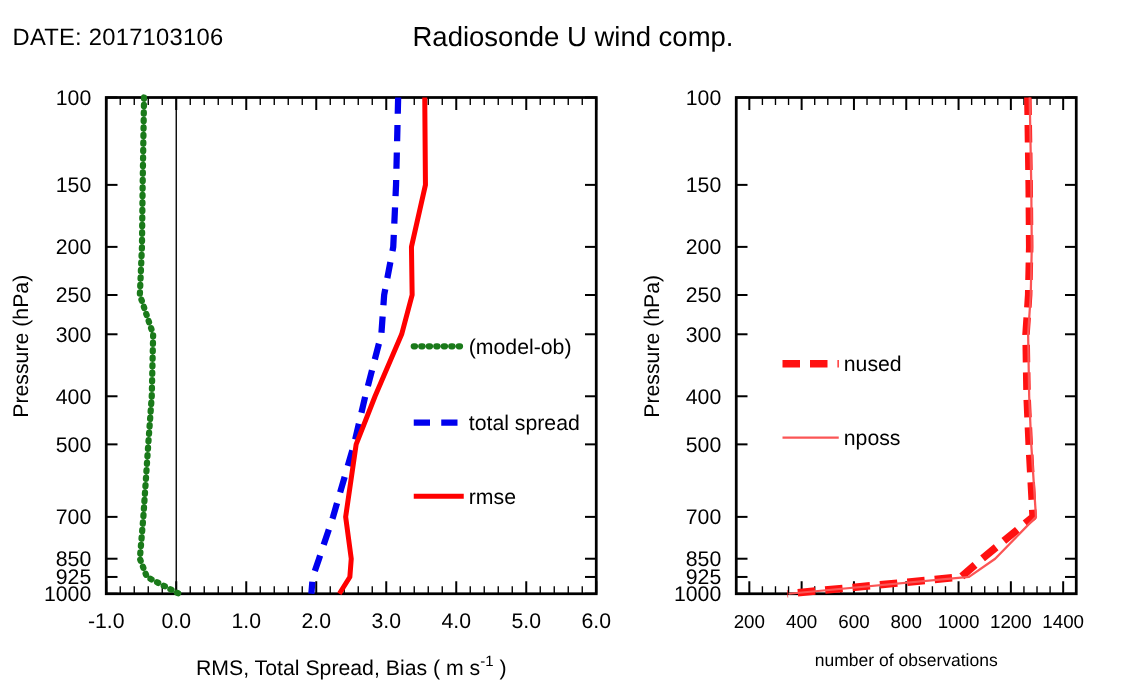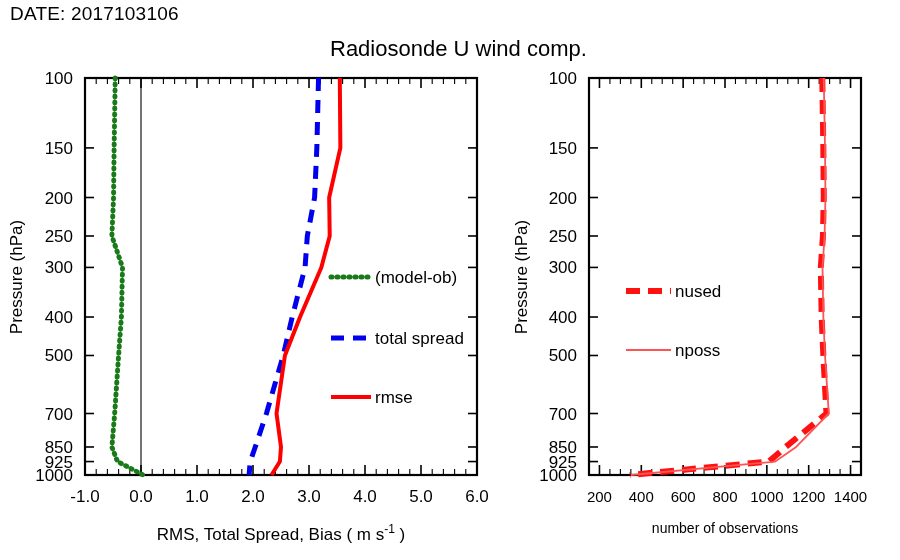--- a/index.html
+++ b/index.html
@@ -1,20 +1,20 @@
 <!DOCTYPE html>
 <html><head>
 <meta charset="utf-8">
 <style>
   html,body{margin:0;padding:0;background:#ffffff;}
   body{width:900px;height:560px;position:relative;overflow:hidden;
        font-family:"Liberation Sans","DejaVu Sans",sans-serif;color:#000;}
   .abs{position:absolute;}
-  #date-label{left:10px;top:3px;font-size:19px;letter-spacing:0.2px;white-space:nowrap;}
-  #main-title{left:330px;top:17px;font-size:22px;white-space:nowrap;margin-top:19px;}
+  #date-label{left:10px;top:20px;font-size:19px;letter-spacing:0.2px;white-space:nowrap;}
+  #main-title{left:330px;top:17px;font-size:22px;white-space:nowrap;}
   svg{position:absolute;left:0;top:0;}
   .tick-lbl{font-size:17px;font-family:"Liberation Sans","DejaVu Sans",sans-serif;fill:#000;}
   .tick-lbl-sm{font-size:15px;font-family:"Liberation Sans","DejaVu Sans",sans-serif;fill:#000;}
   .ax-title{font-size:17px;font-family:"Liberation Sans","DejaVu Sans",sans-serif;fill:#000;}
   .ax-title-sm{font-size:14px;font-family:"Liberation Sans","DejaVu Sans",sans-serif;fill:#000;}
   .leg-lbl{font-size:17px;font-family:"Liberation Sans","DejaVu Sans",sans-serif;fill:#000;}
   .frame{fill:none;stroke:#000;stroke-width:2.2;}
   .tickmark{stroke:#000;stroke-width:1.6;}
   .tickmark-minor{stroke:#000;stroke-width:1.1;}
   .zeroline{stroke:#000;stroke-width:1.1;}

